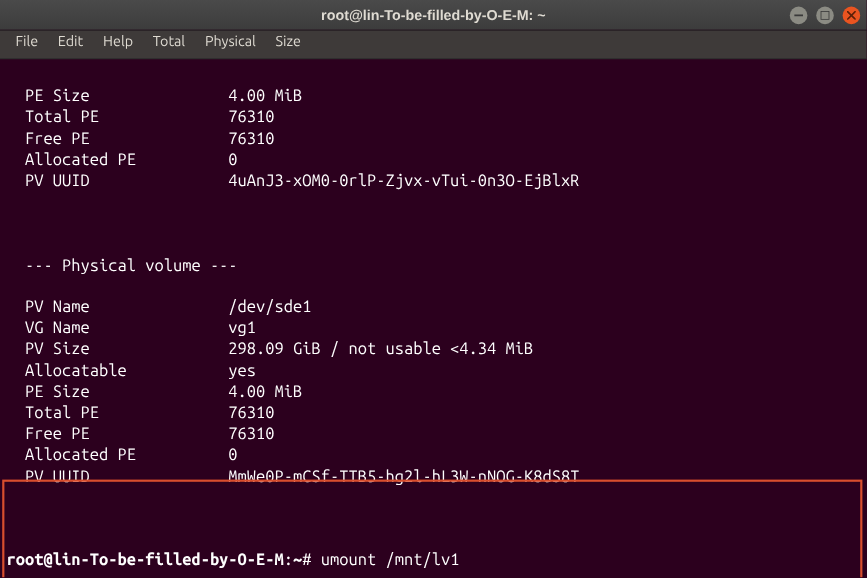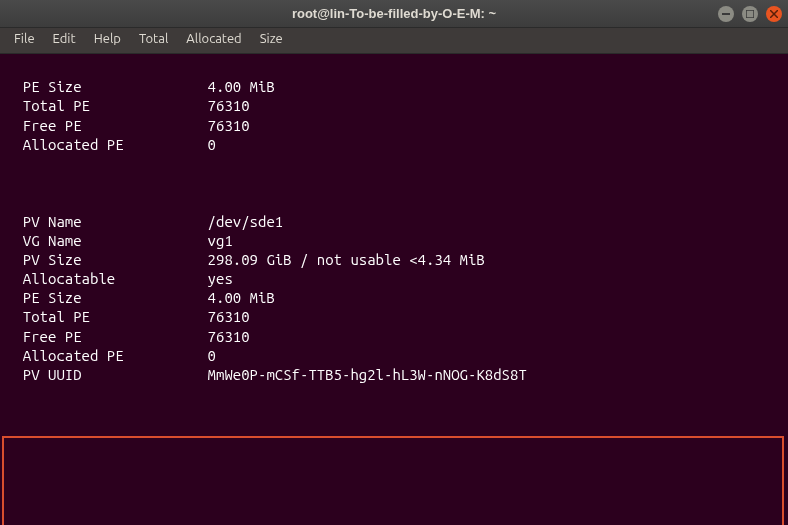--- a/index.html
+++ b/index.html
@@ -107,29 +107,31 @@
         </svg>
     </div>
   </div>
 </div>
 
 <div class="menubar">
   <span class="menu-item">File</span>
   <span class="menu-item">Edit</span>
   <span class="menu-item">Help</span>
   <span class="menu-item">Total</span>
-  <span class="menu-item">Allocated</span>
+  <span class="menu-item">Physical</span>
   <span class="menu-item">Size</span>
 </div>
 
 <div class="terminal">
-<div id="out1"><div class="line">  PE Size               4.00 MiB</div><div class="line">  Total PE              76310</div><div class="line">  Free PE               76310</div><div class="line">  Allocated PE          0</div></div>
+<div id="out1"><div class="line">  PE Size               4.00 MiB</div><div class="line">  Total PE              76310</div><div class="line">  Free PE               76310</div><div class="line">  Allocated PE          0</div><div class="line">  PV UUID               4uAnJ3-xOM0-0rlP-Zjvx-vTui-0n3O-EjBlxR</div></div>
 <div class="line"> </div>
+<div class="line">  --- Physical volume ---</div>
 <div id="out2"><div class="line">  PV Name               /dev/sde1</div><div class="line">  VG Name               vg1</div><div class="line">  PV Size               298.09 GiB / not usable &lt;4.34 MiB</div><div class="line">  Allocatable           yes</div><div class="line">  PE Size               4.00 MiB</div><div class="line">  Total PE              76310</div><div class="line">  Free PE               76310</div><div class="line">  Allocated PE          0</div><div class="line">  PV UUID               MmWe0P-mCSf-TTB5-hg2l-hL3W-nNOG-K8dS8T</div></div>
 <div class="line"> </div>
+<div class="line"><span class="prompt-user">root@lin-To-be-filled-by-O-E-M</span><span class="prompt-sep">:</span><span class="prompt-path">~</span><span class="prompt-sep"># </span><span>umount /mnt/lv1</span></div>
 
 
 
 
 
 
 <div class="highlight-box" id="hlbox" style="top: 382px; left: 2px; width: 782px; height: 114px;"></div>
 </div>
 
 </body></html>

